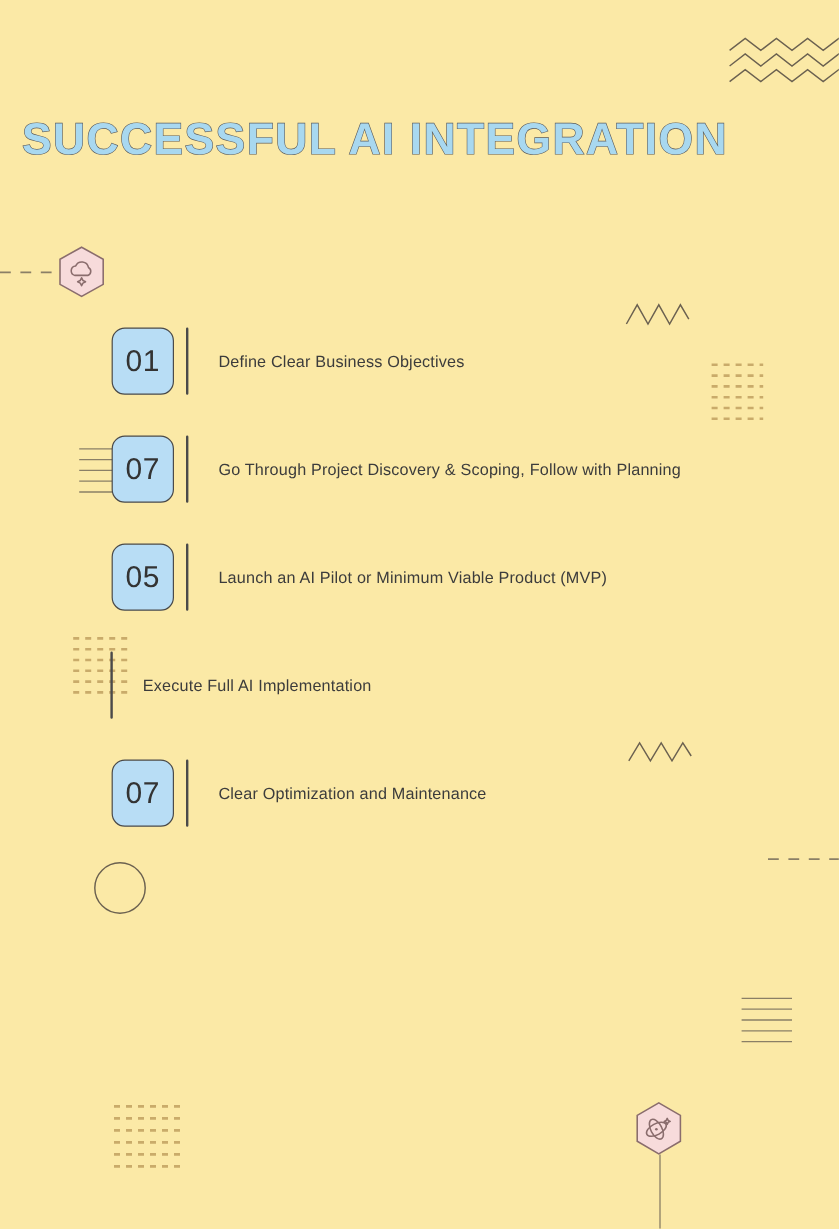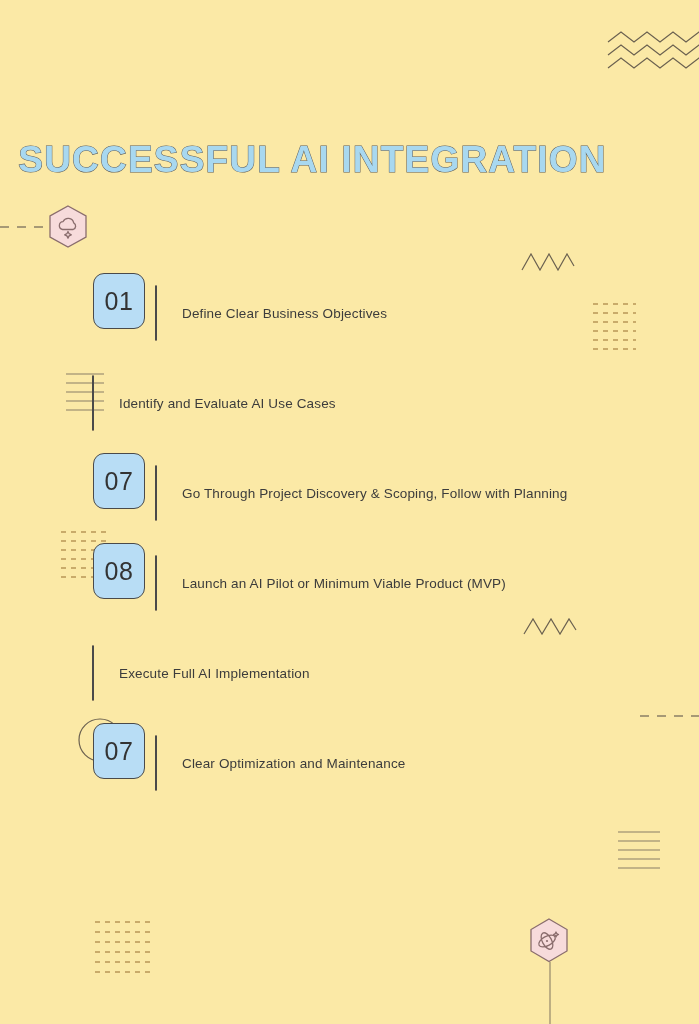--- a/index.html
+++ b/index.html
@@ -30,21 +30,20 @@
   }
   .deco svg { display: block; overflow: visible; }
 
   
   .header {
     position: absolute;
     top: 96px;
     left: 0;
     width: 625px;
     text-align: center;
-    margin-top: 44px;
   }
   .main-title {
     font-size: 37px;
     font-weight: bold;
     letter-spacing: 1.2px;
     color: #a8d8f0;
     -webkit-text-stroke: 1px #5b5b5b;
     text-stroke: 1px #5b5b5b;
     paint-order: stroke fill;
     line-height: 1.1;
@@ -89,21 +88,21 @@
     font-size: 25px;
     color: #333;
     letter-spacing: 0.5px;
     z-index: 3;
   }
   .badge.blue { background: #b8ddf5; border-color: #4a4a4a; }
 
   
   .card {
     position: absolute;
-    top: 12px;
+    top: 0;
     height: 56px;
     background: #fdba74;
     border: 1.3px solid #4a4a4a;
     border-radius: 12px;
     display: flex;
     align-items: center;
     z-index: 2;
   }
   .card-text {
     padding-left: 26px;
@@ -283,47 +282,39 @@
         <div class="step-inner">
           <div class="shadow-card blue"></div>
           <div class="card">
             <span class="card-text">Define Clear Business Objectives</span>
           </div>
           <div class="badge blue">
             <span>01</span>
           </div>
         </div>
       </div>
-      <div class="step-row right">
-        <div class="step-inner">
-          <div class="shadow-card pink"></div>
-          <div class="card">
-            <span class="card-text">Identify and Evaluate AI Use Cases</span>
-          </div>
-        </div>
-      </div>
       <div class="step-row left">
         <div class="step-inner">
           <div class="shadow-card blue"></div>
           <div class="card">
             <span class="card-text">Go Through Project Discovery &amp; Scoping, Follow with Planning</span>
           </div>
           <div class="badge blue">
             <span>07</span>
           </div>
         </div>
       </div>
       <div class="step-row left">
         <div class="step-inner">
           <div class="shadow-card blue"></div>
           <div class="card">
             <span class="card-text">Launch an AI Pilot or Minimum Viable Product (MVP)</span>
           </div>
           <div class="badge blue">
-            <span>08</span>
+            <span>05</span>
           </div>
         </div>
       </div>
       <div class="step-row right">
         <div class="step-inner">
           <div class="shadow-card pink"></div>
           <div class="card">
             <span class="card-text">Execute Full AI Implementation</span>
           </div>
         </div>

